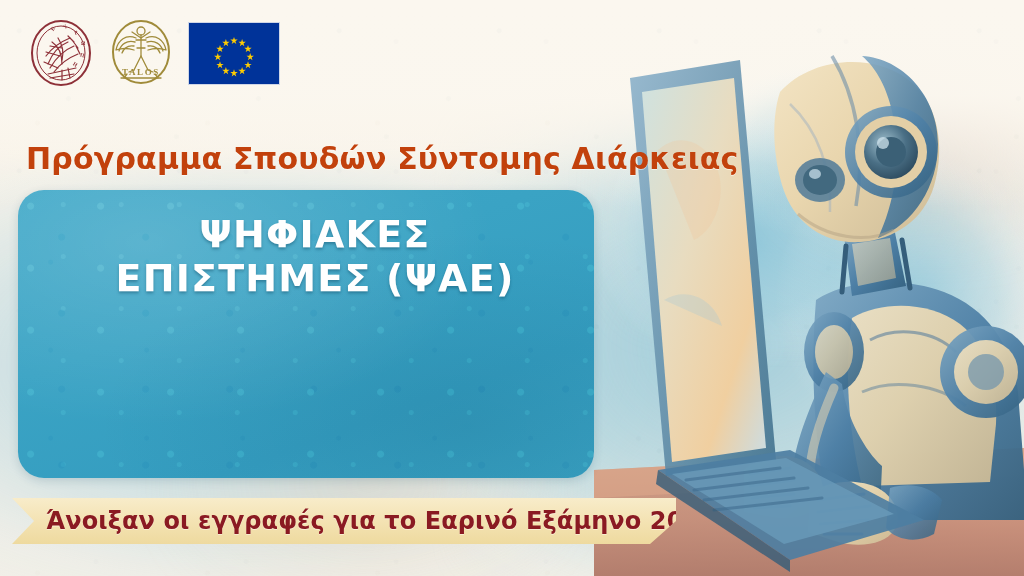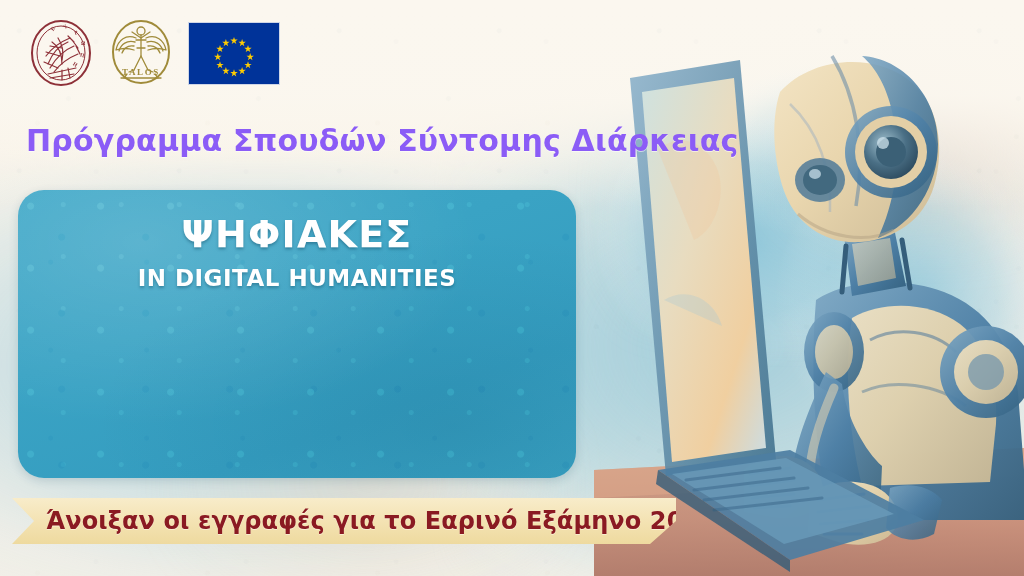--- a/index.html
+++ b/index.html
@@ -78,39 +78,40 @@
   }
   .seal{width:66px;height:70px;display:block;}
   .eu-flag{
     width:90px;height:61px;background:#003399;
     border:1px solid #cfd6e6;display:block;position:relative;
   }
   .eu-flag svg{display:block;width:100%;height:100%;}
 
   
   .program-kicker{
-    position:absolute;left:26px;top:123px;
+    position:absolute;left:26px;top:141px;
     font-size:30px;font-weight:700;letter-spacing:.2px;
-    color:#8b5cf6;
+    color:#c2410c;
     font-family:"DejaVu Sans","Liberation Sans",sans-serif;
     text-shadow:0 1px 0 rgba(255,255,255,.55);
     white-space:nowrap;
     text-align:center;
   }
 
   
   .teal-panel{
     position:absolute;left:18px;top:190px;width:558px;height:288px;
     border-radius:26px;
     background:
       radial-gradient(ellipse at 22% 18%, rgba(255,255,255,.16) 0%, rgba(255,255,255,0) 55%),
       radial-gradient(ellipse at 78% 82%, rgba(0,70,100,.14) 0%, rgba(0,0,0,0) 58%),
       linear-gradient(160deg,#3fa8c8 0%,#3aa3c4 38%,#359dc0 72%,#3aa2c3 100%);
     box-shadow:0 3px 10px rgba(20,70,95,.16);
     overflow:hidden;
+    padding-left:18px;
   }
   .teal-panel .panel-texture{
     position:absolute;inset:0;opacity:.30;mix-blend-mode:overlay;
     background-image:
       radial-gradient(circle at 18% 26%, rgba(255,255,255,.5) 0 3px, transparent 4px),
       radial-gradient(circle at 52% 62%, rgba(0,60,90,.35) 0 3px, transparent 4px),
       radial-gradient(circle at 78% 28%, rgba(255,255,255,.4) 0 2px, transparent 3px),
       radial-gradient(circle at 34% 82%, rgba(0,60,90,.28) 0 2px, transparent 3px);
     background-size:70px 62px,84px 76px,58px 52px,96px 88px;
   }
@@ -373,22 +374,22 @@
     </div>
   </div>
 
   <div class="program-kicker">Πρόγραμμα Σπουδών Σύντομης Διάρκειας</div>
 
   <div class="teal-panel">
     <div class="panel-texture"></div>
     <div class="panel-inner">
       <h1 class="title-gr">
         <span class="l">ΨΗΦΙΑΚΕΣ</span>
+        <span class="l">ΕΠΙΣΤΗΜΕΣ (ΨΑΕ)</span>
       </h1>
-      <div class="subtitle-en2">IN DIGITAL HUMANITIES</div>
     </div>
   </div>
 
   <div class="ribbon">
     <span class="ribbon-text">Άνοιξαν οι εγγραφές για το Εαρινό Εξάμηνο 2026!</span>
   </div>
 
 </div>
 
 </body></html>

